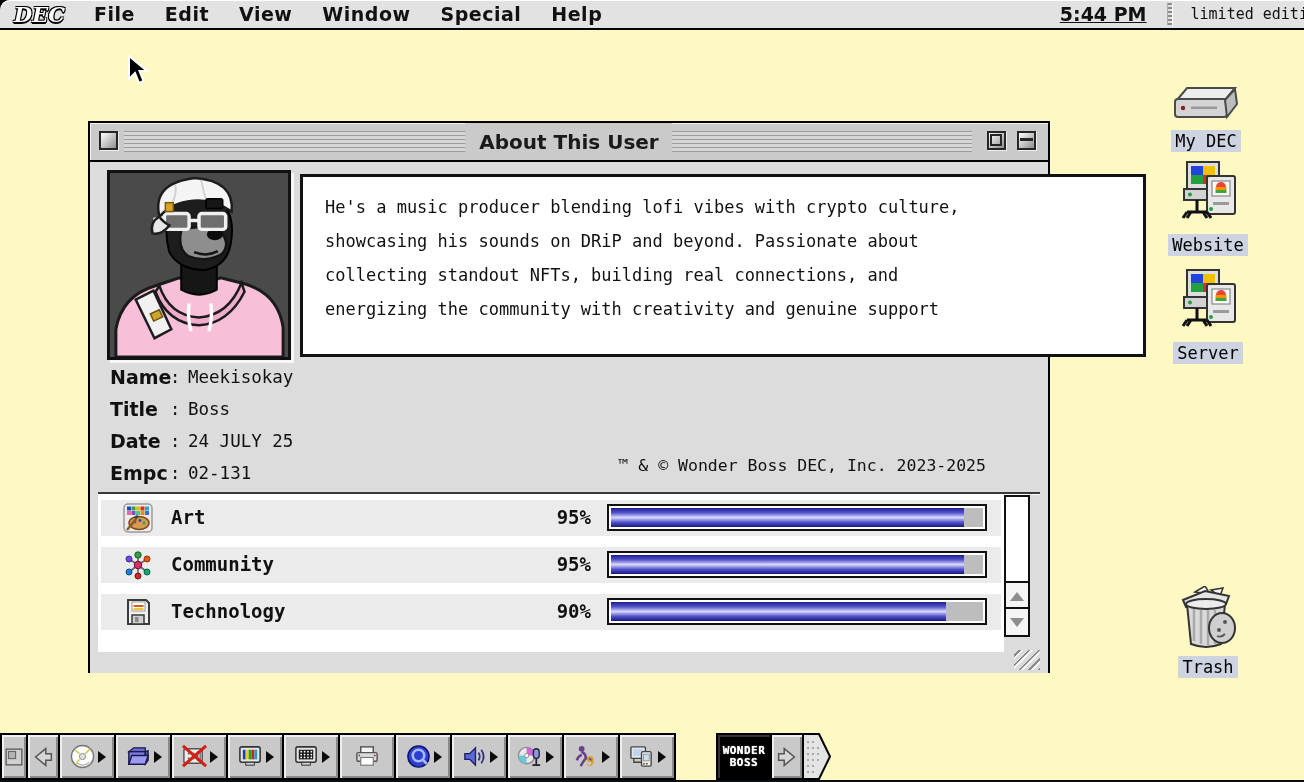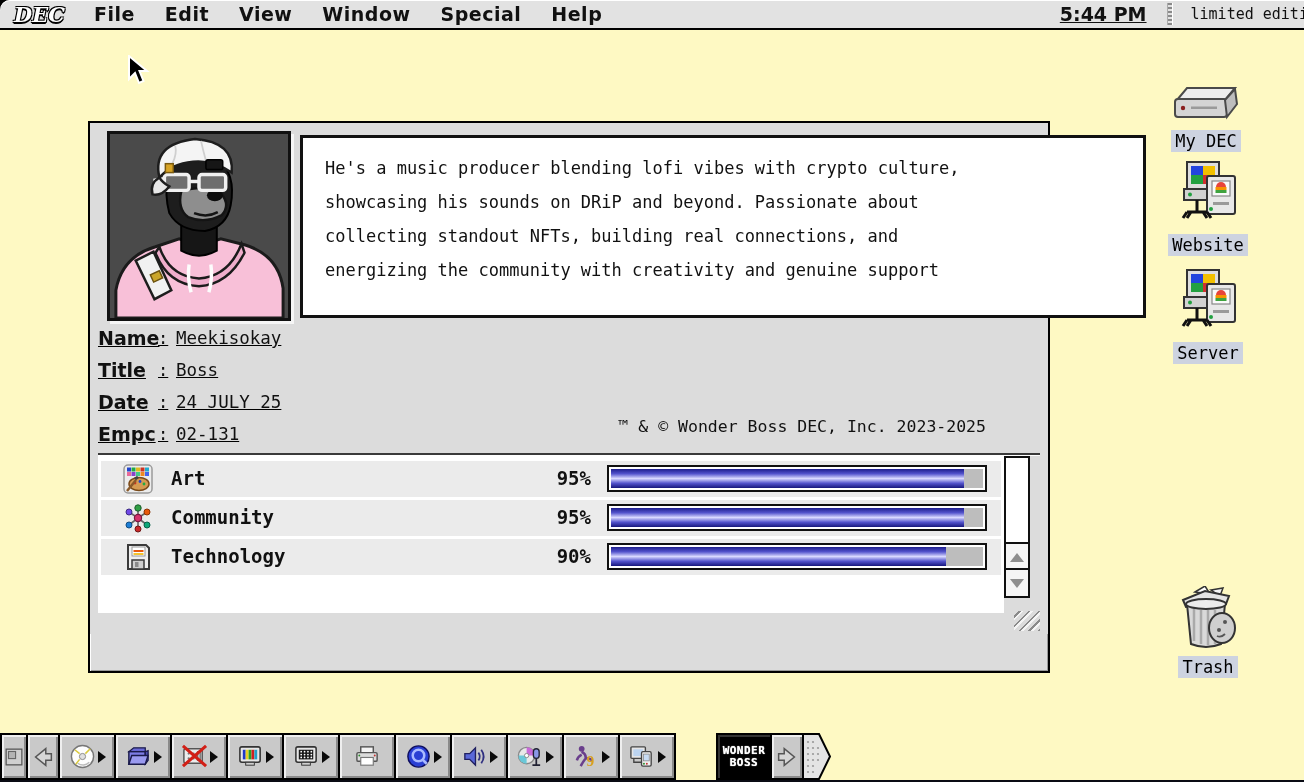--- a/index.html
+++ b/index.html
@@ -51,35 +51,35 @@
   .avatar{position:absolute;left:17px;top:8px;width:184px;height:190px;background:#4a4a4a;
           border:3px solid #111;box-sizing:border-box;box-shadow:3px 3px 0 #f6f6f6;overflow:hidden;}
   .avatar svg{display:block;width:100%;height:100%;}
 
   .descbox{position:absolute;left:210px;top:12px;width:846px;height:183px;background:#fff;
            border:3px solid #111;box-sizing:border-box;padding:13px 22px;
            font-family:"DejaVu Sans Mono", monospace;font-size:17px;line-height:34px;color:#111;
            letter-spacing:0px;}
   .descbox .inner{width:668px;}
 
-  .fields{position:absolute;left:8px;top:199px;text-decoration:underline;}
+  .fields{position:absolute;left:20px;top:199px;}
   .frow{height:32px;display:flex;align-items:center;}
   .flabel{display:inline-block;width:60px;font-weight:bold;font-size:19px;color:#111;}
   .fsep{display:inline-block;width:18px;font-family:"DejaVu Sans Mono", monospace;font-size:17px;color:#111;}
   .fvalue{font-family:"DejaVu Sans Mono", monospace;font-size:17.5px;color:#111;}
 
   .copyright{position:absolute;top:294px;right:62px;font-family:"DejaVu Sans Mono", monospace;
              font-size:16.5px;color:#111;}
 
   .divider{position:absolute;top:330px;left:8px;right:8px;height:0;
            border-top:2px solid #3a3a3a;border-bottom:1px solid #fff;}
 
   .skills{position:absolute;left:8px;top:333px;width:906px;height:157px;background:#fff;
           padding-top:5px;box-sizing:border-box;}
-  .skrow{position:relative;height:36px;margin:0 3px 3px 3px;background:#ebebeb;}
+  .skrow{position:relative;height:36px;margin:0 3px 11px 3px;background:#ebebeb;}
   .skicon{position:absolute;left:22px;top:3px;width:30px;height:30px;}
   .skicon svg{width:100%;height:100%;display:block;}
   .skname{position:absolute;left:70px;top:6px;font-family:"DejaVu Sans Mono", monospace;
           font-weight:bold;font-size:19px;color:#111;}
   .skpct{position:absolute;left:408px;width:82px;top:6px;text-align:right;
          font-family:"DejaVu Sans Mono", monospace;font-weight:bold;font-size:19px;color:#111;}
   .bar{position:absolute;left:506px;top:4px;width:380px;height:27px;border:2px solid #101010;
        background:#fff;box-sizing:border-box;}
   .bar .track{position:absolute;left:2px;right:2px;top:2px;bottom:2px;background:#bdbdbd;}
   .barfill{height:100%;background:linear-gradient(to bottom,#1d1d8c 0%,#5353cc 25%,#d9d9ff 50%,#5353cc 75%,#17177c 100%);}
@@ -141,20 +141,27 @@
     <span class="edition">limited edition</span>
   </div>
 
   <div class="cursor">
     <svg width="26" height="30" viewBox="0 0 26 30">
       <polygon points="3,1 3,24 9,18 13,28 17.5,26 13.5,16 21,16" fill="#000" stroke="#fff" stroke-width="2"></polygon>
     </svg>
   </div>
 
   <div class="window">
+    <div class="titlebar">
+      <div class="stripes"></div>
+      <div class="tbox closebox"></div>
+      <div class="wtitle">About This User</div>
+      <div class="tbox zoombox"></div>
+      <div class="tbox collapsebox"></div>
+    </div>
 
     <div class="wcontent">
 
       <div class="avatar">
         <svg viewBox="0 0 180 186" preserveAspectRatio="xMidYMid slice">
           <rect width="180" height="186" fill="#4a4a4a"></rect>
           <path d="M6 186 V158 Q12 124 46 114 L70 106 Q90 114 112 106 L136 112 Q170 122 175 156 V186 Z" fill="#f8c0d8" stroke="#1b1b1b" stroke-width="3"></path>
           <path d="M50 114 Q60 144 90 146 Q120 144 133 111 L136 120 Q120 152 90 154 Q58 152 46 120 Z" fill="#efadcb" stroke="#1b1b1b" stroke-width="2.5"></path>
           <path d="M72 84 H108 V118 Q90 128 72 118 Z" fill="#161616" stroke="#000" stroke-width="2"></path>
           <path d="M60 80 Q50 42 74 22 Q90 12 108 24 Q128 40 122 72 Q118 94 96 98 Q70 98 60 80 Z" fill="#1d1d1d" stroke="#000" stroke-width="2"></path>

